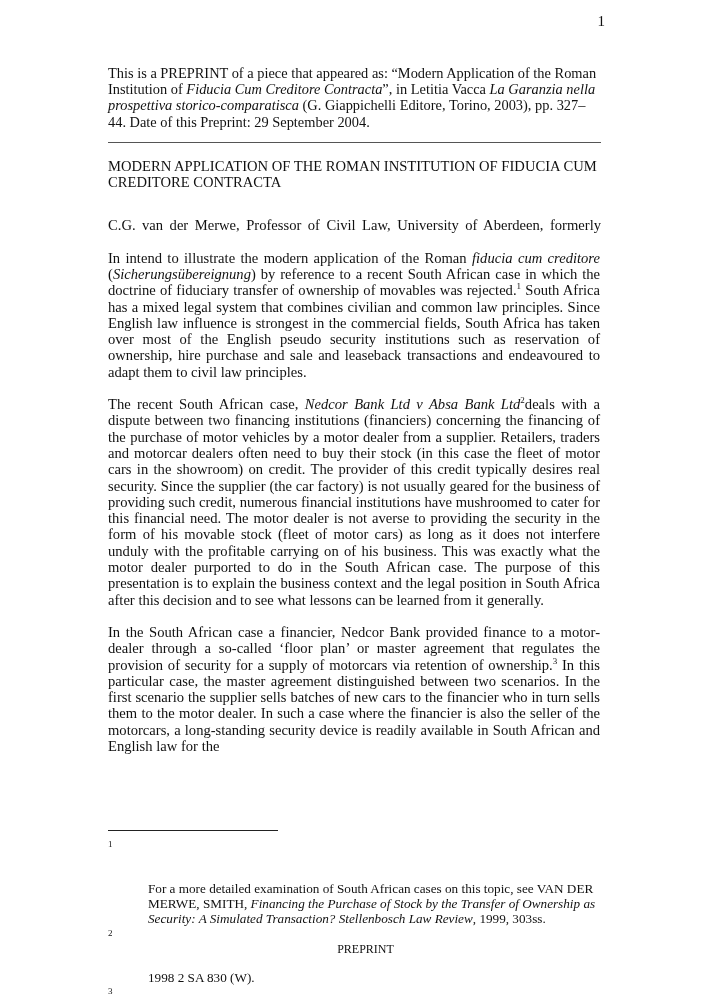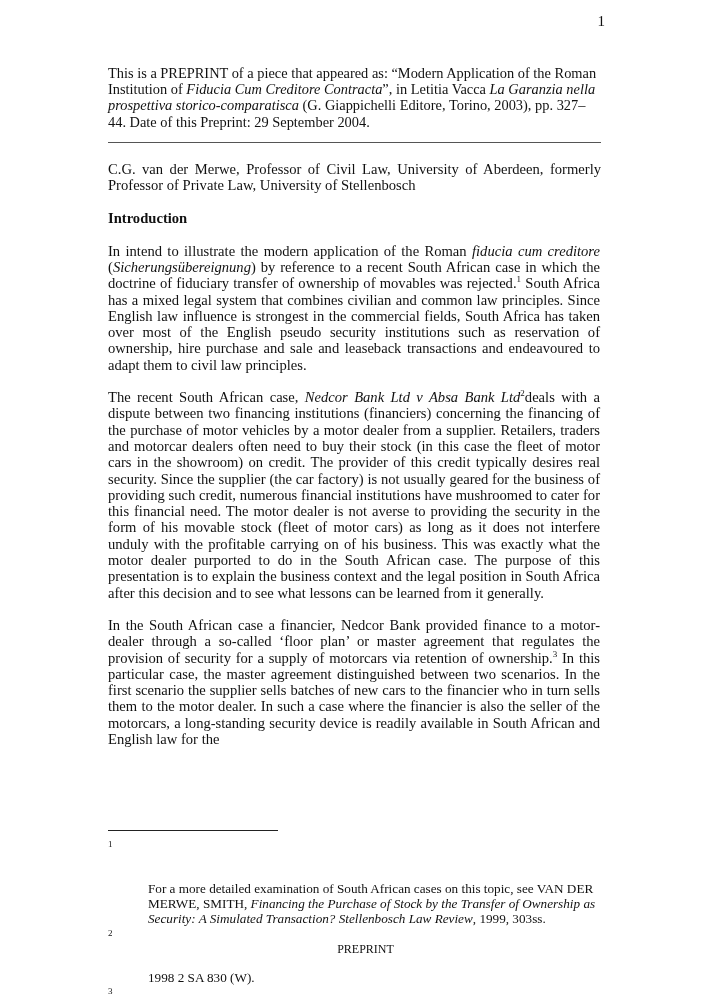--- a/index.html
+++ b/index.html
@@ -36,21 +36,21 @@
       font-size: 14.4px;
       line-height: 16.2px;
     }
     .title {
       margin: 15px 0 0 0;
       font-weight: normal;
       font-size: 14.6px;
       line-height: 16.3px;
     }
     .author {
-      margin: 18px 0 0 0;
+      margin: 27px 0 0 0;
       text-align: justify;
       text-align-last: left;
     }
     .author-line1 {
       display: block;
       text-align: justify;
       text-align-last: justify;
     }
     h2.section-heading {
       margin: 17px 0 0 0;
@@ -107,27 +107,26 @@
   </style>
 </head>
 <body>
 
 <div class="page-number">1</div>
 
 <div class="content">
 
   <p class="preprint-note"><span>This is a PREPRINT of a piece that appeared as: “Modern Application of the Roman Institution of </span><i>Fiducia Cum Creditore Contracta</i><span>”, in Letitia Vacca </span><i>La Garanzia nella prospettiva storico-comparatisca</i><span> (G. Giappichelli Editore, Torino, 2003), pp. 327–44.  Date of this Preprint: 29 September 2004.</span></p>
 
+  <h1 class="title">MODERN APPLICATION OF THE ROMAN INSTITUTION OF FIDUCIA CUM CREDITORE CONTRACTA</h1>
 
   <div class="author">
     <span class="author-line1">C.G. van der Merwe, Professor of Civil Law, University of Aberdeen, formerly</span>
-    <span>Professor of Private Law, University of Stellenbosch</span>
   </div>
 
-  <h2 class="section-heading">Introduction</h2>
 
   <p class="body"><span>In intend to illustrate the modern application of the Roman </span><i>fiducia cum creditore</i><span> (</span><i>Sicherungsübereignung</i><span>) by reference to a recent South African case in which the doctrine of fiduciary transfer of ownership of movables was rejected.</span><sup>1</sup><span> South Africa has a mixed legal system that combines civilian and common law principles. Since English law influence is strongest in the commercial fields, South Africa has taken over most of the English pseudo security institutions such as reservation of ownership, hire purchase and sale and leaseback transactions and endeavoured to adapt them to civil law principles.</span></p>
 
   <p class="body"><span>The recent South African case, </span><i>Nedcor Bank Ltd v Absa Bank Ltd</i><sup>2</sup><span>deals with a dispute between two financing institutions (financiers) concerning the financing of the purchase of motor vehicles by a motor dealer from a supplier. Retailers, traders and motorcar dealers often need to buy their stock (in this case the fleet of motor cars in the showroom) on credit. The provider of this credit typically desires real security. Since the supplier (the car factory) is not usually geared for the business of providing such credit, numerous financial institutions have mushroomed to cater for this financial need. The motor dealer is not averse to providing the security in the form of his movable stock (fleet of motor cars) as long as it does not interfere unduly with the profitable carrying on of his business. This was exactly what the motor dealer purported to do in the South African case. The purpose of this presentation is to explain the business context and the legal position in South Africa after this decision and to see what lessons can be learned from it generally.</span></p>
 
 
   <p class="body"><span>In the South African case a financier, Nedcor Bank provided finance to a motor-dealer through a so-called ‘floor plan’ or master agreement that regulates the provision of security for a supply of motorcars via retention of ownership.</span><sup>3</sup><span> In this particular case, the master agreement distinguished between two scenarios. In the first scenario the supplier sells batches of new cars to the financier who in turn sells them to the motor dealer. In such a case where the financier is also the seller of the motorcars, a long-standing security device is readily available in South African and English law for the</span></p>
 
 </div>
 

